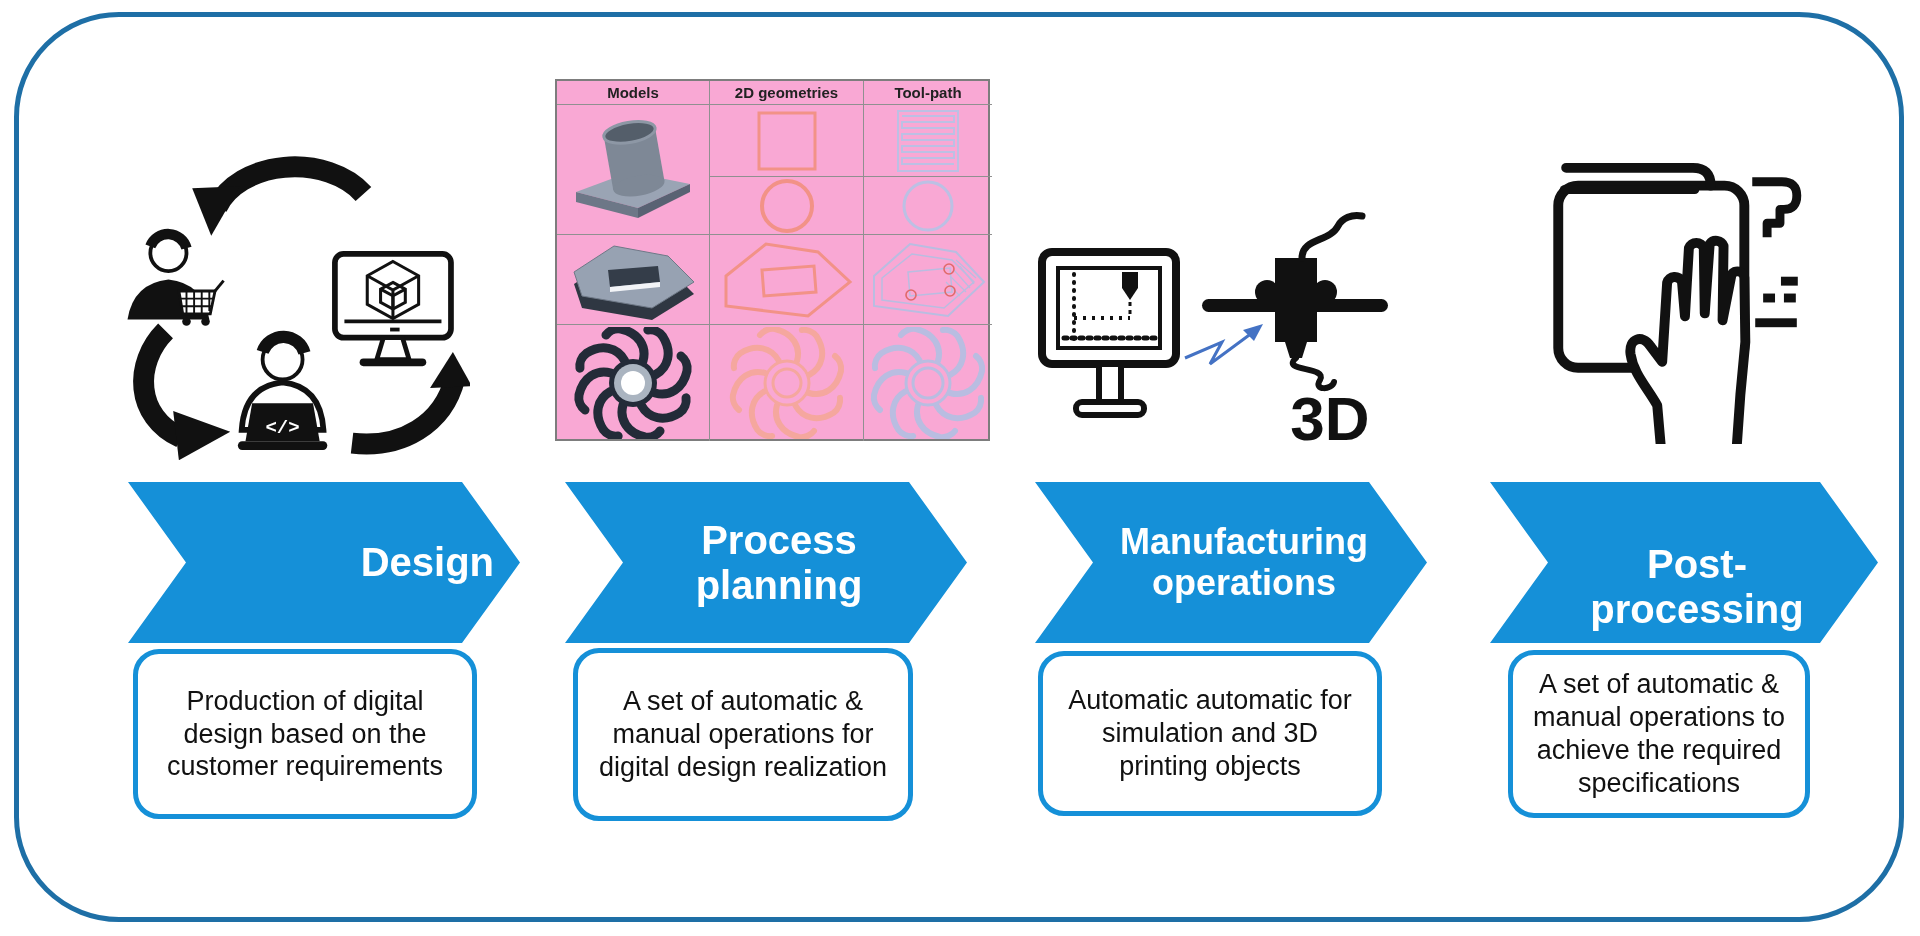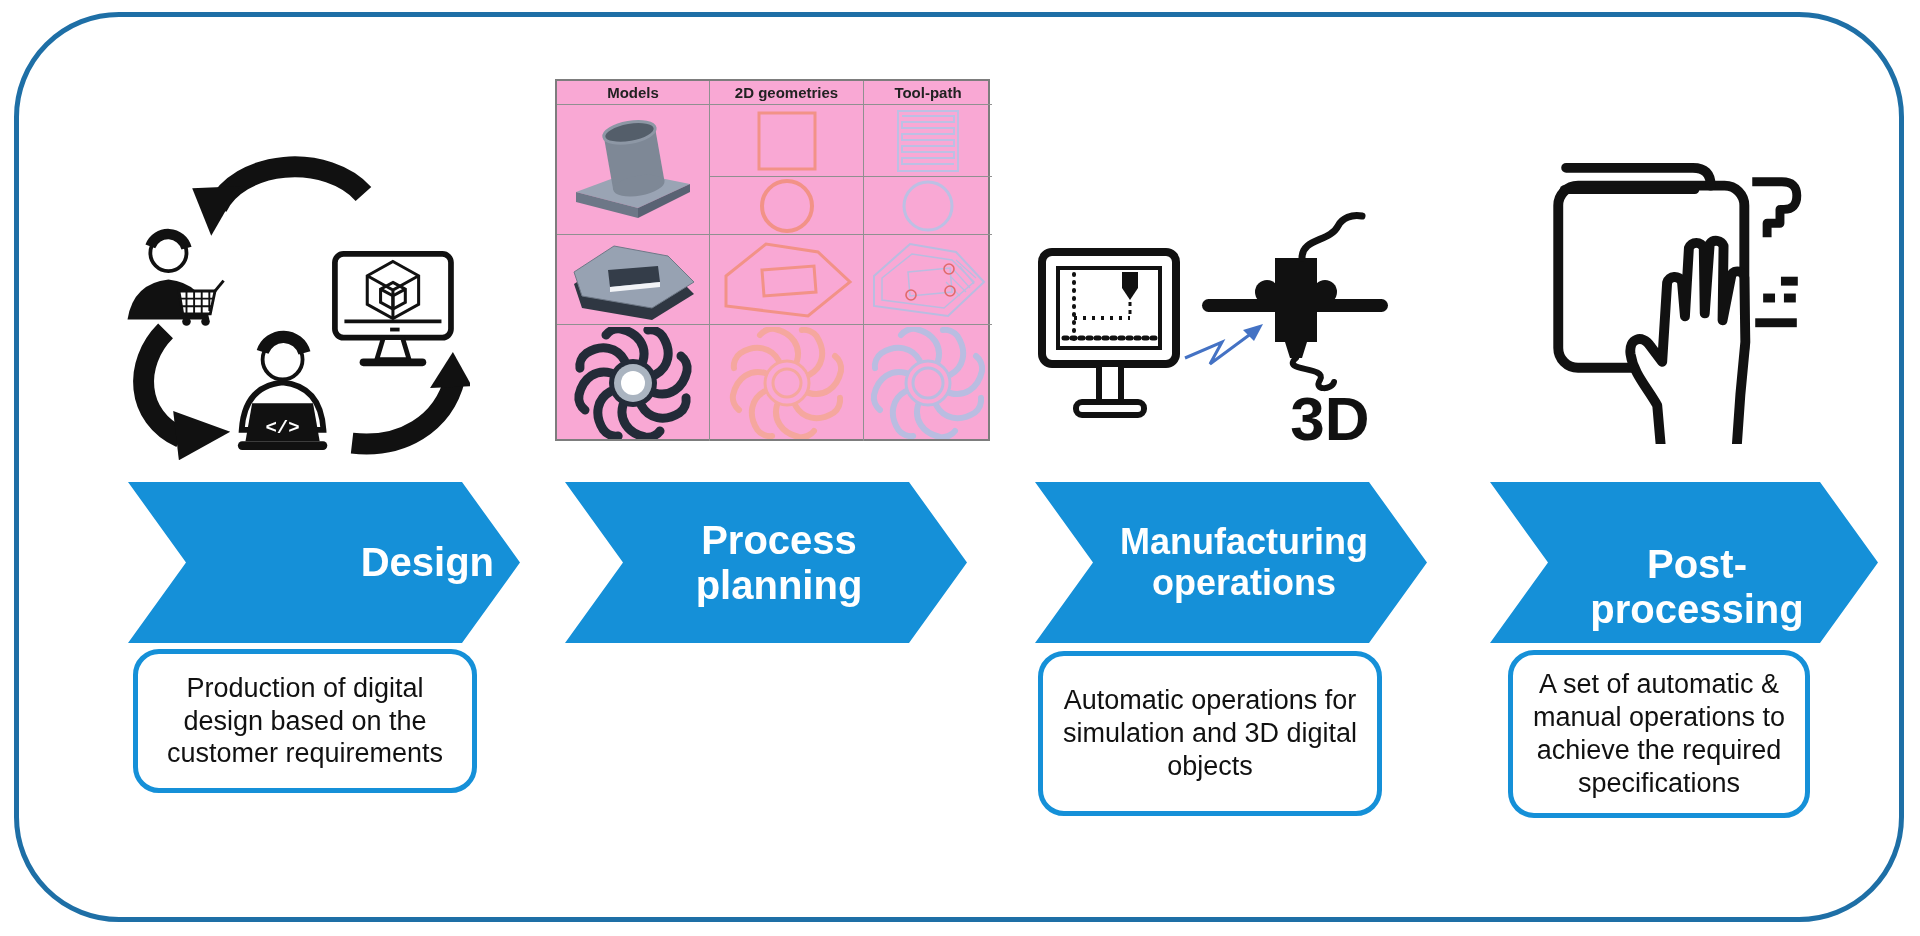--- a/index.html
+++ b/index.html
@@ -16,21 +16,21 @@
   .a2{left:565px;width:402px;}
   .a3{left:1035px;width:392px;}
   .a4{left:1490px;width:388px;}
   .a2 .arrow-label{max-width:235px;}
   .a3 .arrow-label{max-width:285px;font-size:36px;}
   .a4 .arrow-label{max-width:240px;margin-top:48px;}
   
   .descbox{position:absolute;border:5px solid #1590d8;border-radius:26px;background:#ffffff;
            display:flex;align-items:center;justify-content:center;text-align:center;
            font-size:27px;line-height:1.22;color:#111;padding:0 12px;box-sizing:border-box;}
-  .b1{left:133px;top:649px;width:344px;height:144px;}
+  .b1{left:133px;top:649px;width:344px;height:170px;}
   .b2{left:573px;top:648px;width:340px;height:173px;}
   .b3{left:1038px;top:651px;width:344px;height:165px;}
   .b4{left:1508px;top:650px;width:302px;height:168px;}
   
   .icon{position:absolute;}
   .ic-design{left:118px;top:140px;width:352px;height:322px;}
   .ic-manu{left:1030px;top:200px;width:370px;height:250px;}
   .ic-post{left:1545px;top:152px;width:270px;height:292px;}
   
   .ptable{position:absolute;left:555px;top:79px;width:435px;height:362px;
@@ -286,19 +286,22 @@
   <div class="arrow a2">
     <div class="arrow-label">Process planning</div>
   </div>
   <div class="arrow a4">
     <div class="arrow-label">Post-processing</div>
   </div>
 
   <div class="descbox b1">
     <div>Production of digital design based on the customer requirements</div>
   </div>
+  <div class="descbox b2">
+    <div>A set of automatic &amp; manual operations for digital design realization</div>
+  </div>
   <div class="descbox b3">
-    <div>Automatic operations for simulation and 3D digital objects</div>
+    <div>Automatic automatic for simulation and 3D printing objects</div>
   </div>
   <div class="descbox b4">
     <div>A set of automatic &amp; manual operations to achieve the required specifications</div>
   </div>
 </div>
 
 </body></html>

